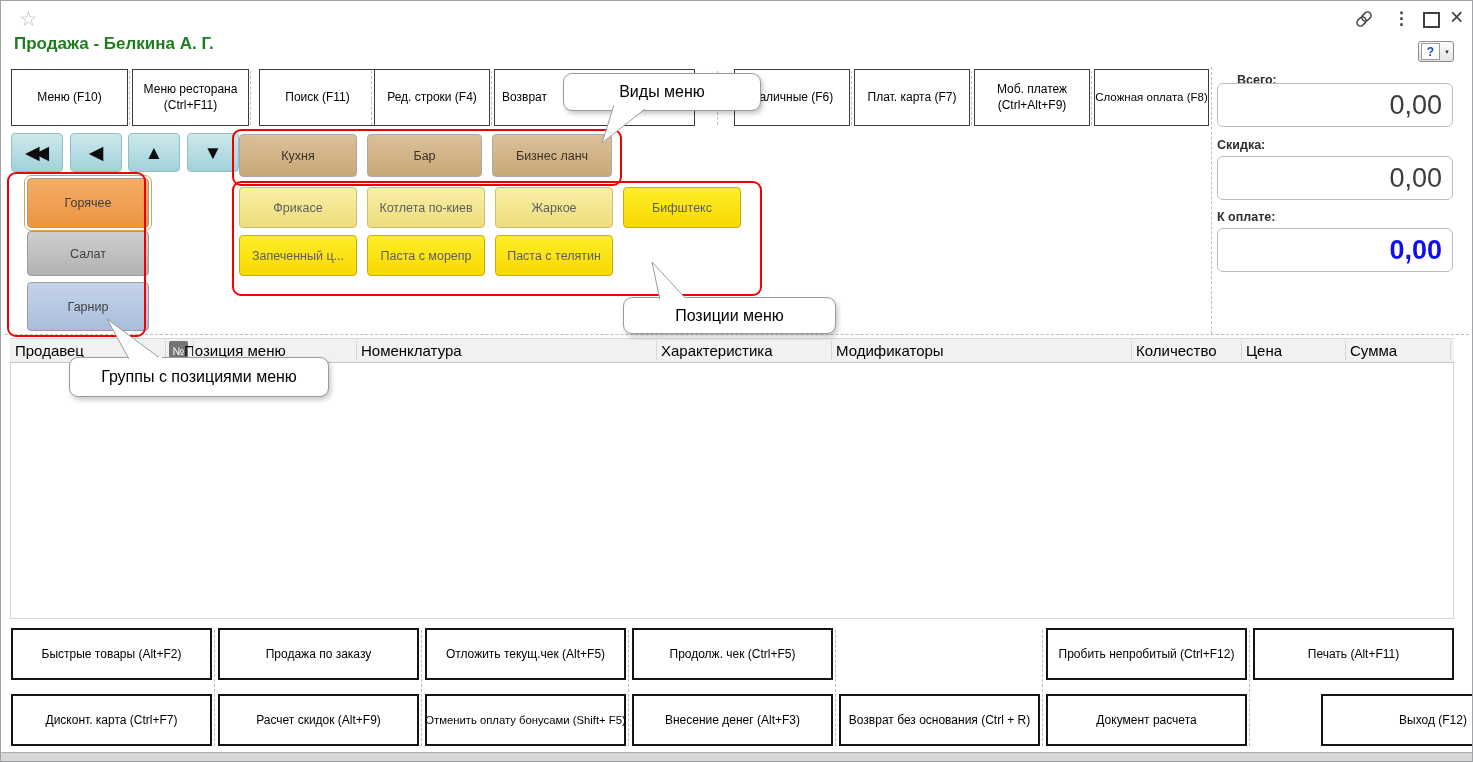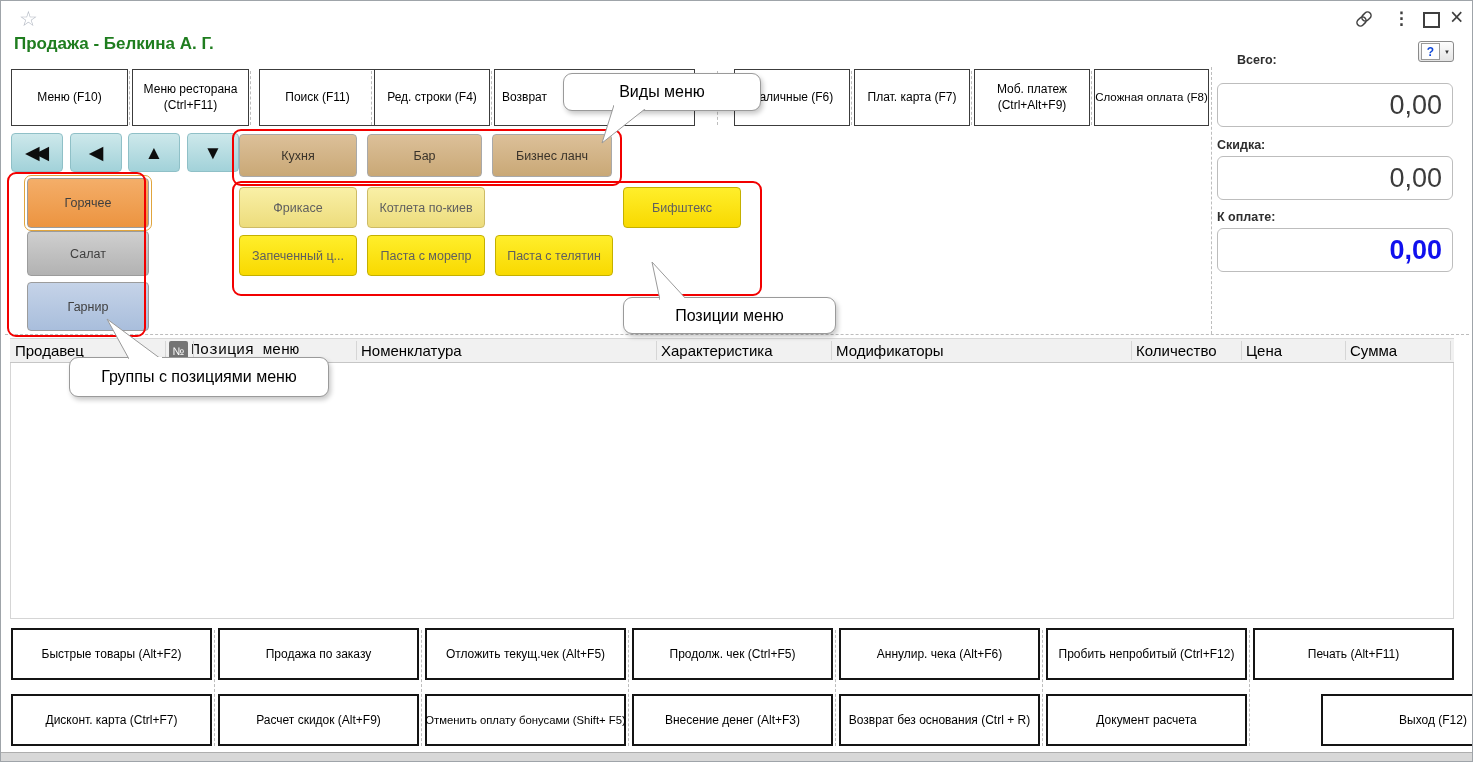--- a/index.html
+++ b/index.html
@@ -96,21 +96,21 @@
   <div class="vsep" style="left:128px;top:70px;height:54px;"></div>
   <div class="vsep" style="left:249px;top:70px;height:54px;"></div>
   <div class="vsep" style="left:370px;top:70px;height:54px;"></div>
   <div class="vsep" style="left:490px;top:70px;height:54px;"></div>
   <div class="vsep" style="left:716px;top:70px;height:54px;"></div>
   <div class="vsep" style="left:850px;top:70px;height:54px;"></div>
   <div class="vsep" style="left:970px;top:70px;height:54px;"></div>
   <div class="vsep" style="left:1090px;top:70px;height:54px;"></div>
   <div class="vsep" style="left:1210px;top:66px;height:267px;"></div>
 
-  <div class="totlabel" style="top:52px;padding-left:20px;">Всего:</div>
+  <div class="totlabel" style="top:72px;padding-left:20px;">Всего:</div>
   <div class="totbox" style="top:82px;">
       <span>0,00</span>
     </div>
   <div class="totlabel" style="top:137px;">Скидка:</div>
   <div class="totbox" style="top:155px;">
       <span>0,00</span>
     </div>
   <div class="totlabel" style="top:209px;">К оплате:</div>
   <div class="totbox" style="top:227px;">
       <span class="totblue">0,00</span>
@@ -132,20 +132,21 @@
   <button class="viewbtn" style="left:238px;width:118px;">Кухня</button>
   <button class="viewbtn" style="left:366px;width:115px;">Бар</button>
   <button class="viewbtn" style="left:491px;width:120px;">Бизнес ланч</button>
 
   <button class="grpbtn grp-orange" style="top:177px;">Горячее</button>
   <button class="grpbtn grp-gray" style="top:230px;height:45px;">Салат</button>
   <button class="grpbtn grp-blue" style="top:281px;height:49px;">Гарнир</button>
 
   <button class="posbtn pos-pale" style="left:238px;top:186px;">Фрикасе</button>
   <button class="posbtn pos-pale" style="left:366px;top:186px;">Котлета по-киев</button>
+  <button class="posbtn pos-pale" style="left:494px;top:186px;">Жаркое</button>
   <button class="posbtn pos-bright" style="left:622px;top:186px;">Бифштекс</button>
   <button class="posbtn pos-bright" style="left:238px;top:234px;">Запеченный ц...</button>
   <button class="posbtn pos-bright" style="left:366px;top:234px;">Паста с морепр</button>
   <button class="posbtn pos-bright" style="left:494px;top:234px;">Паста с телятин</button>
 
   <div class="redbox" style="left:231px;top:128px;width:386px;height:53px;"></div>
   <div class="redbox" style="left:6px;top:171px;width:135px;height:161px;"></div>
   <div class="redbox" style="left:231px;top:180px;width:526px;height:111px;"></div>
 
   <div class="callout" style="left:562px;top:72px;width:196px;height:36px;">
@@ -170,21 +171,21 @@
   <svg class="ctail" style="left:96px;top:316px;" width="70" height="48">
     <polygon points="10,2 64,42 32,42" fill="#ffffff" stroke="#9a9a9a" stroke-width="1"></polygon>
     <rect x="32" y="40" width="33" height="7" fill="#ffffff"></rect>
   </svg>
 
   <div class="hdash" style="left:4px;top:333px;width:1464px;"></div>
 
   <div class="hdr">
     <span class="hcell" style="left:5px;">Продавец</span>
     <span class="numbadge">№</span>
-    <span class="hcell" style="left:181px;font-family:Liberation Mono, monospace;">Позиция меню</span>
+    <span class="hcell" style="left:174px;">Позиция меню</span>
     <span class="hcell" style="left:351px;">Номенклатура</span>
     <span class="hcell" style="left:651px;">Характеристика</span>
     <span class="hcell" style="left:826px;">Модификаторы</span>
     <span class="hcell" style="left:1126px;">Количество</span>
     <span class="hcell" style="left:1236px;">Цена</span>
     <span class="hcell" style="left:1340px;">Сумма</span>
     <span class="hsep" style="left:155px;"></span>
     <span class="hsep" style="left:183px;"></span>
     <span class="hsep" style="left:346px;"></span>
     <span class="hsep" style="left:646px;"></span>
@@ -193,21 +194,20 @@
     <span class="hsep" style="left:1231px;"></span>
     <span class="hsep" style="left:1335px;"></span>
     <span class="hsep" style="left:1440px;"></span>
   </div>
   <div class="tbody"></div>
 
   <button class="bbtn row1" style="left:10px;">Быстрые товары (Alt+F2)</button>
   <button class="bbtn row1" style="left:217px;">Продажа по заказу</button>
   <button class="bbtn row1" style="left:424px;">Отложить текущ.чек (Alt+F5)</button>
   <button class="bbtn row1" style="left:631px;">Продолж. чек (Ctrl+F5)</button>
-  <button class="bbtn row1" style="left:838px;">Аннулир. чека (Alt+F6)</button>
   <button class="bbtn row1" style="left:1045px;">Пробить непробитый (Ctrl+F12)</button>
   <button class="bbtn row1" style="left:1252px;">Печать (Alt+F11)</button>
 
   <button class="bbtn row2" style="left:10px;">Дисконт. карта (Ctrl+F7)</button>
   <button class="bbtn row2" style="left:217px;">Расчет скидок (Alt+F9)</button>
   <button class="bbtn row2 tight" style="left:424px;">Отменить оплату бонусами (Shift+ F5)</button>
   <button class="bbtn row2" style="left:631px;">Внесение денег (Alt+F3)</button>
   <button class="bbtn row2" style="left:838px;">Возврат без основания (Ctrl + R)</button>
   <button class="bbtn row2" style="left:1045px;">Документ расчета</button>
   <button class="bbtn row2" style="left:1320px;padding-left:29px;">Выход (F12)</button>

